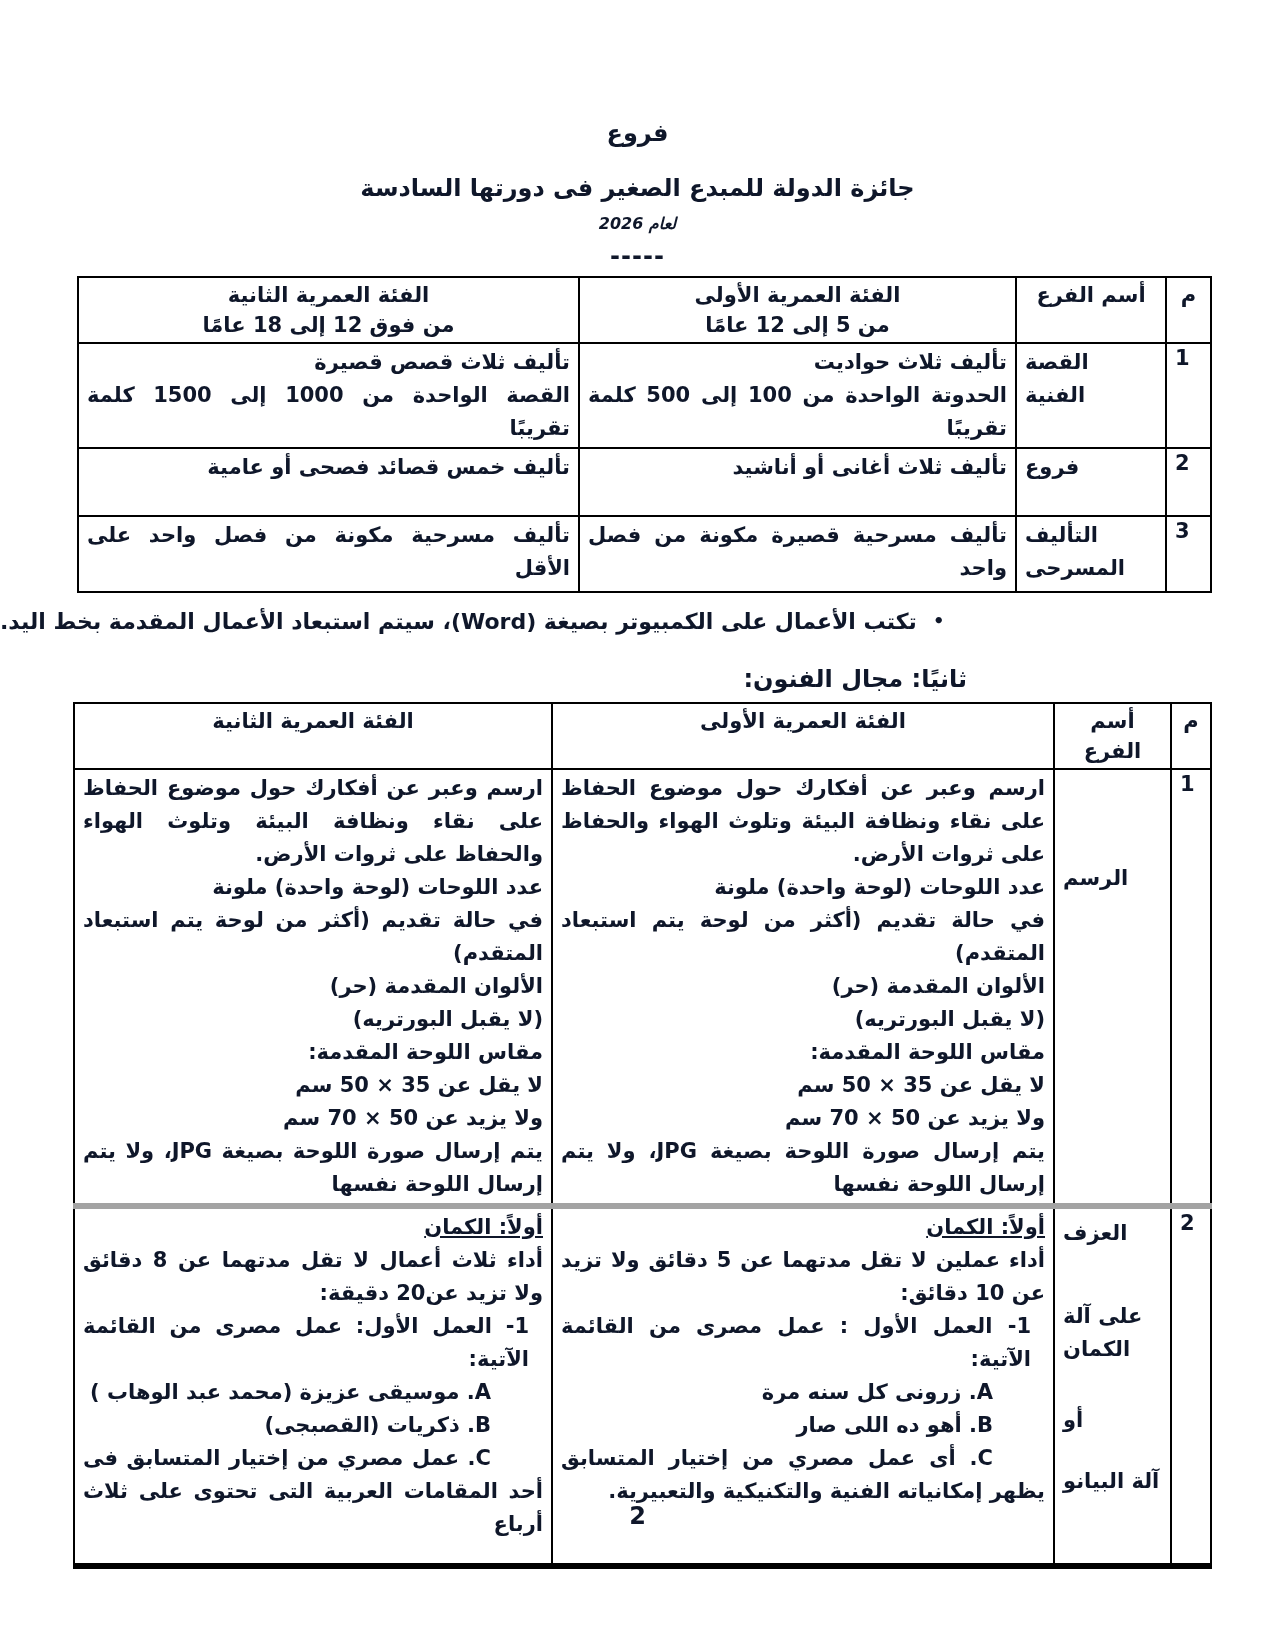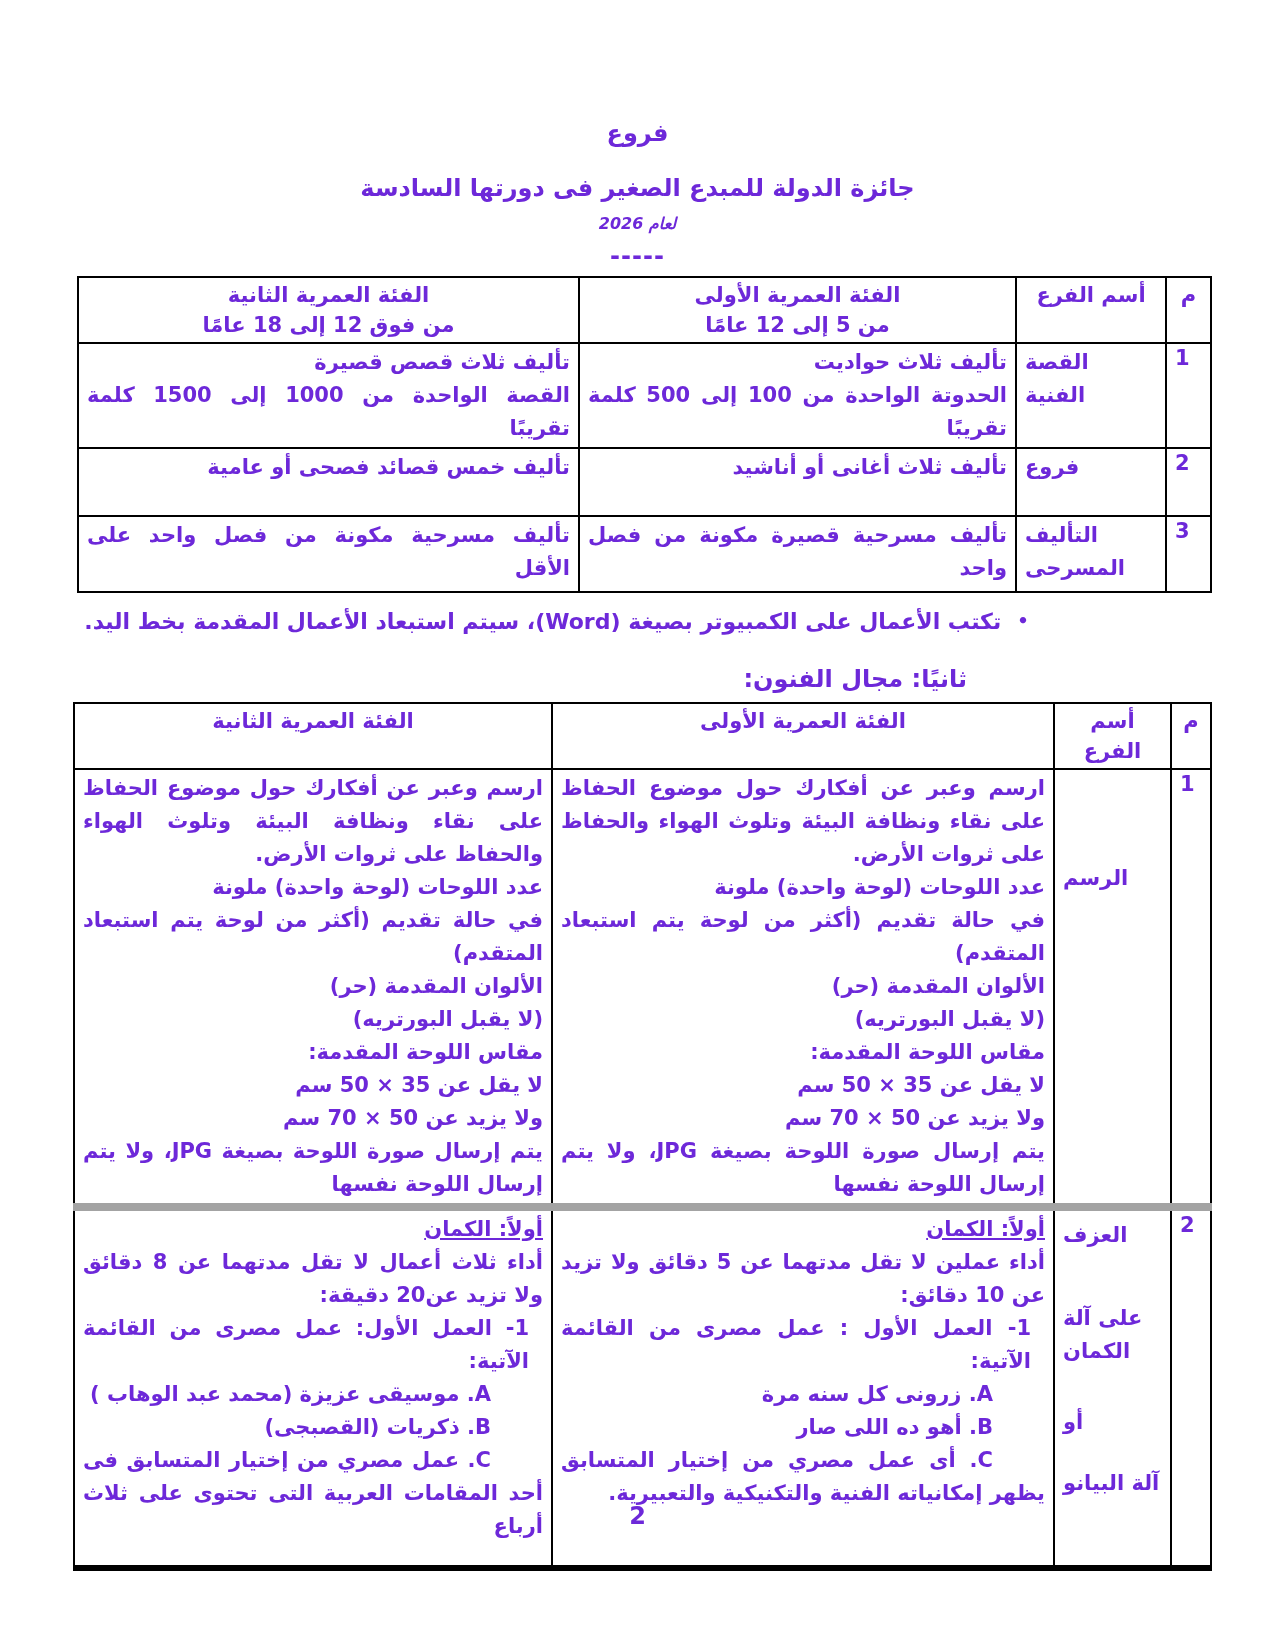--- a/index.html
+++ b/index.html
@@ -4,21 +4,21 @@
 <style>
   html,body{margin:0;padding:0;background:#888;}
   .page{
     position:relative;
     width:1275px;height:1650px;
     margin:0 auto;
     background:#ffffff;
     direction:rtl;
     font-family:"DejaVu Sans","Liberation Sans",sans-serif;
     font-weight:bold;
-    color:#6d28d9;
+    color:#0f172a;
     overflow:hidden;
   }
   
   .title-block{text-align:center;padding-top:118px;}
   .doc-title{font-size:24px;line-height:30px;margin-bottom:22px;}
   .doc-subtitle{font-size:24px;line-height:36px;}
   .doc-year{font-size:16px;line-height:36px;font-style:italic;}
   .doc-divider{font-size:24px;line-height:28px;letter-spacing:1px;}
   
   .section-heading{
@@ -46,39 +46,39 @@
   .c-center{text-align:left;}
   .c-age{text-align:justify;margin-left:32px;}
   tr.hdr td{text-align:center;line-height:30px;}
   tr.hdr td p{line-height:30px;}
   .h64 td{height:60px;}
   .h68 td{height:62px;}
   .h72 td{height:70px;}
   .h-r1a td{height:388px;}
   .h-r2a td{height:350px;}
   
-  table.t2 tr.row1 td{border-bottom:8px solid #a3a3a3;}
+  table.t2 tr.row1 td{border-bottom:6px solid #a3a3a3;}
   table.t2{border-bottom:6px solid #000;}
   
   .branch-draw{padding-top:90px;}
   .bz1{margin-top:6px !important;}
   .bz2{margin-top:50px !important;}
   .bz3{margin-top:0px !important;}
   .bz4{margin-top:38px !important;}
   .bz5{margin-top:28px !important;}
   
   .u{text-decoration:underline;}
   .ind1{padding-right:14px;}
   .indA{padding-right:52px;}
   .indC{text-indent:52px;}
   
   .note-line{
     margin-top:12px;
     font-size:22px;line-height:32px;
-    text-align:center;
+    text-align:left;
     padding-right:162px;
   }
   .note-line .bullet{display:inline-block;margin-left:16px;font-size:18px;vertical-align:2px;}
   
   .page-number{
     position:absolute;
     left:0;right:0;
     top:1502px;
     text-align:center;
     font-size:24px;

